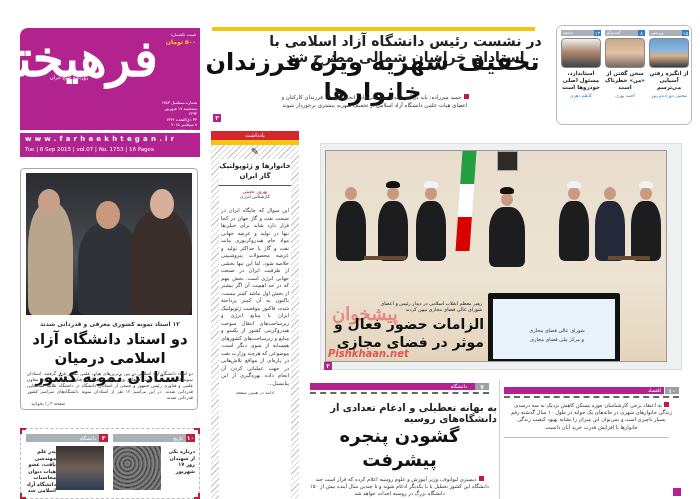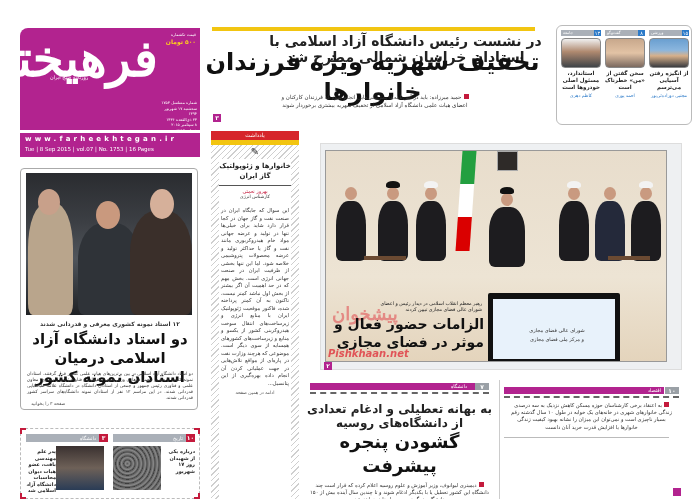--- a/index.html
+++ b/index.html
@@ -86,21 +86,21 @@
     #main-headline { position: absolute; left: 4px; top: 164px; width: 154px; font-size: 14px; line-height: 18px; font-weight: bold; color: #111; direction: rtl; text-align: right; }
     #watermark { position: absolute; left: 2px; top: 197px; font-size: 10px; font-weight: bold; color: #e0474c; font-style: italic; opacity: 0.9; }
     #watermark-fa { position: absolute; left: 6px; top: 152px; font-size: 18px; color: #e0474c; opacity: 0.55; font-weight: bold; font-family: "DejaVu Serif", serif; direction: rtl; text-align: center; }
 
     
     .story-bar { height: 7px; position: relative; }
     .story-bar .pink { position: absolute; left: 0; top: 0; height: 7px; background: #b2238f; }
     .story-bar .grey { position: absolute; right: 0; top: 0; width: 14px; height: 7px; background: #9aa0a6; color: #fff; font-size: 6px; line-height: 7px; text-align: center; font-weight: bold; }
     .story-bar .lbl { position: absolute; top: 0; font-size: 5px; line-height: 7px; color: #fff; direction: rtl; }
     .dashes { height: 2px; margin-top: 2px; border-top: 2px dashed #666; }
-    .story-kicker { font-size: 12px; font-weight: bold; color: #222; direction: rtl; text-align: center; margin-top: 8px; }
+    .story-kicker { font-size: 10px; font-weight: bold; color: #222; direction: rtl; text-align: right; margin-top: 8px; }
     .story-headline { font-size: 18px; line-height: 24px; font-weight: bold; color: #111; direction: rtl; text-align: center; letter-spacing: -0.5px; }
     .story-lede { font-size: 5.2px; line-height: 7.2px; color: #333; direction: rtl; text-align: center; margin-top: 4px; padding: 0 8px; }
     .story-rule { height: 1px; background: #bbb; margin-top: 6px; }
 
     #story-center { left: 302px; top: 383px; width: 195px; height: 116px; }
     #story-right { left: 500px; top: 387px; width: 183px; height: 112px; }
     #center-vline { left: 499px; top: 380px; width: 1px; height: 119px; background: #ccc; }
   </style>
 </head>
 <body>

